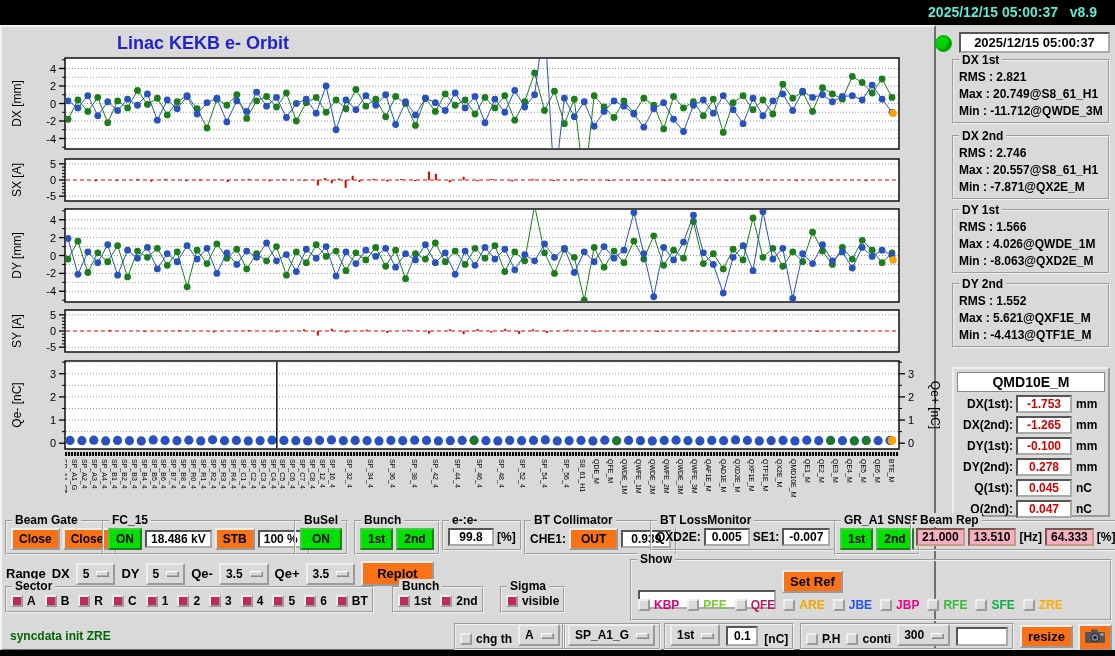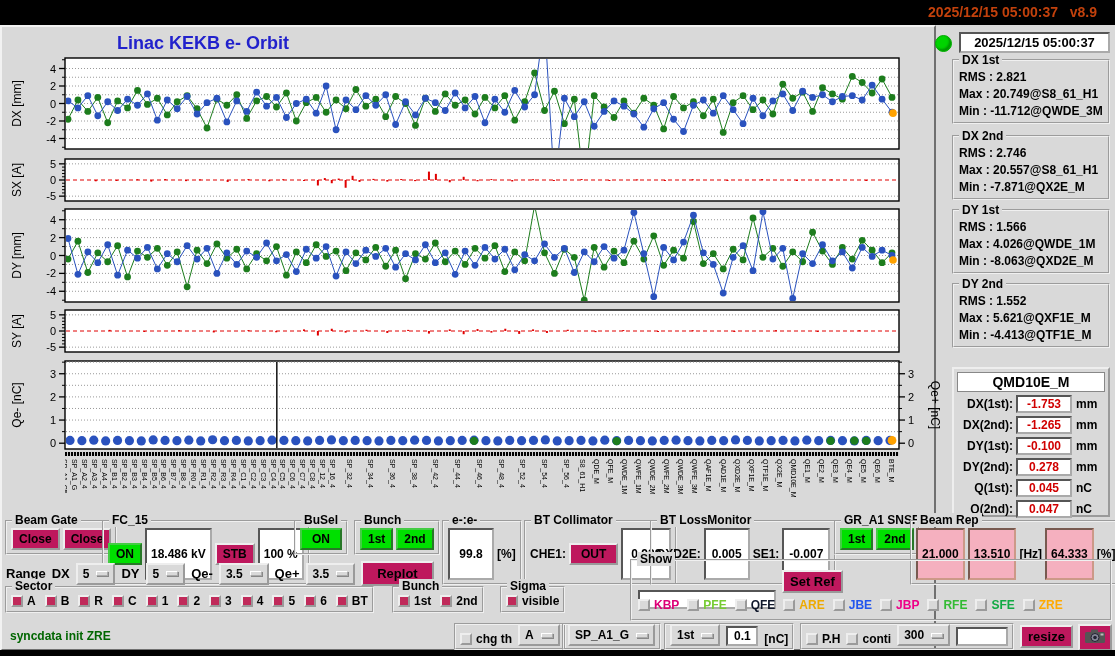--- a/index.html
+++ b/index.html
@@ -1,19 +1,19 @@
 <!DOCTYPE html>
 <html><head>
 <meta charset="utf-8">
 <style>
   * { margin:0; padding:0; box-sizing:border-box; }
   html,body { width:1115px; height:656px; }
   body { font-family:"Liberation Sans",sans-serif; background:#d9d9d9; position:relative; overflow:hidden; }
   #window { position:absolute; inset:0; background:#d9d9d9; }
-  #topbar { position:absolute; left:0; top:0; width:1115px; height:25px; background:#000; color:#c2410c;
+  #topbar { position:absolute; left:0; top:0; width:1115px; height:25px; background:#000; color:#5eead4;
             font-weight:bold; font-size:14px; text-align:right; padding:4px 18px 0 0; }
   #main { position:absolute; left:0; top:25px; width:936px; height:626px; background:#d9d9d9;
           border-top:2px solid #f2f2f2; border-left:2px solid #f2f2f2; border-right:2px solid #707070; border-bottom:2px solid #707070; }
   #bottombar { position:absolute; left:0; top:650px; width:1115px; height:6px; background:#000; }
 
   .app-title { position:absolute; left:115px; top:6px; color:#2222cc; font-size:18px; font-weight:bold; }
   .led { position:absolute; left:933px; top:8px; width:17px; height:17px; border-radius:50%;
          background:#00d400; border:1px solid #0a0; box-shadow:inset -2px -2px 2px rgba(0,90,0,.5); }
   .tsbox { position:absolute; left:957px; top:5px; width:151px; height:21px; background:#fff;
            border:2px inset #aaa; font-weight:bold; font-size:13px; text-align:center; padding-top:1px; }
@@ -32,25 +32,25 @@
   #qmd { position:absolute; left:950px; top:340px; width:158px; height:150px; border:2px outset #eee; padding:3px; }
   .qmd-title { background:#fff; border:1px solid #888; font-weight:bold; font-size:14px; text-align:center; height:20px; padding-top:1px; margin-bottom:2px; }
   .qmd-row { display:flex; align-items:center; height:20px; margin-top:1px; }
   .qmd-label { width:59px; text-align:right; font-weight:bold; font-size:12px; padding-right:3px; }
   .qmd-val { width:56px; height:18px; background:#fff; border:2px inset #aaa; color:#d00000;
              font-weight:bold; font-size:12px; text-align:center; }
   .qmd-unit { font-weight:bold; font-size:12px; padding-left:4px; }
 
   .groupbox { position:absolute; border:2px groove #f0f0f0; padding:6px 4px 3px 4px; display:inline-flex; gap:3px; align-items:center; }
   .gb-title { position:absolute; top:-9px; left:5px; background:#d9d9d9; padding:0 3px; font-weight:bold; font-size:12px; white-space:nowrap; }
-  .btn { background:#be185d; border:2px outset #eee; font-weight:bold; font-size:12px; text-align:center;
+  .btn { background:#f97316; border:2px outset #eee; font-weight:bold; font-size:12px; text-align:center;
          padding:2px 6px; white-space:nowrap; }
   .btn.green { background:#00e000; border:2px outset #4c4; }
   .valbox { background:#fff; border:2px inset #aaa; font-weight:bold; font-size:12px; text-align:center;
-            padding:17px 4px; white-space:nowrap; }
+            padding:0 4px; white-space:nowrap; }
   .pink { background:#f5b0bf; border:2px inset #c98; }
   .lbl { font-weight:bold; font-size:12px; white-space:nowrap; }
 
   .opt { display:inline-flex; align-items:center; background:#d9d9d9; border:2px outset #eee;
          font-weight:bold; font-size:12px; padding:2px 5px; gap:7px; white-space:nowrap; }
   .opt-ind { display:inline-block; width:12px; height:5px; background:#d9d9d9; border:1px outset #fff;
              box-shadow:1px 1px 0 #888; }
 
   .cb { display:inline-flex; align-items:center; gap:4px; font-weight:bold; font-size:12px; white-space:nowrap; }
   .ind { display:inline-block; width:12px; height:12px; border:2px outset #eee; background:#d9d9d9; }
@@ -1022,21 +1022,21 @@
             <span class="cb">
               <span class="ind"></span>
               <span style="color: rgb(221, 0, 119);">KBP</span>
             </span>
             <span class="cb">
               <span class="ind"></span>
               <span style="color: rgb(119, 204, 51);">PFE</span>
             </span>
             <span class="cb">
               <span class="ind"></span>
-              <span style="color: #0f172a;">QFE</span>
+              <span style="color: #be185d;">QFE</span>
             </span>
             <span class="cb">
               <span class="ind"></span>
               <span style="color: rgb(238, 170, 0);">ARE</span>
             </span>
             <span class="cb">
               <span class="ind"></span>
               <span style="color: rgb(34, 85, 238);">JBE</span>
             </span>
             <span class="cb">

